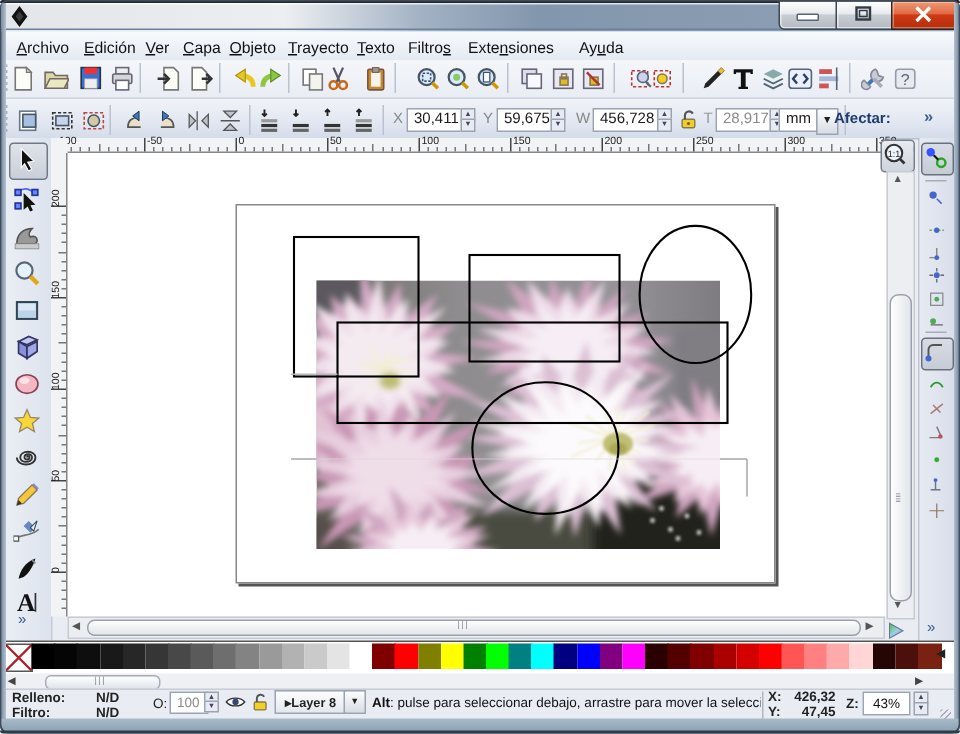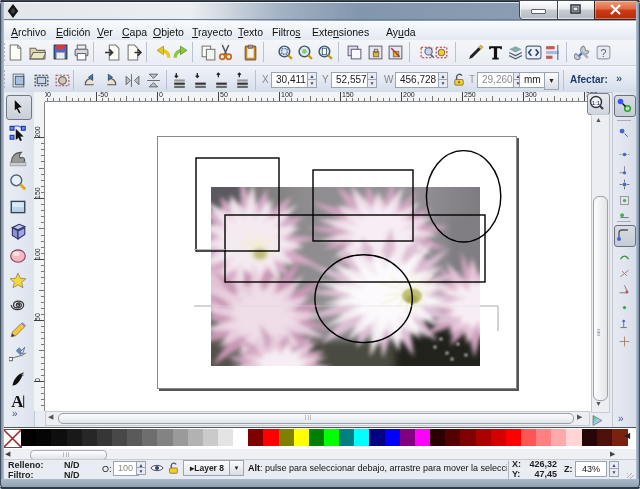--- a/index.html
+++ b/index.html
@@ -220,46 +220,46 @@
         <path d="M5 5V1M3.5 2.5L5 1l1.5 1.5" stroke="#222" stroke-width="1.2" fill="none"></path>
       </svg></div>
     <div style="position:absolute;left:255px;top:70px;width:1px;height:20px;background:#b9c2d0;"></div>
     <div style="position:absolute;left:262px;top:74px;font-size:10px;color:#888;">X</div>
     <div style="position:absolute;left:271px;top:72px;width:33px;height:14px;background:#fff;border:1px solid #9aa4b2;font-size:10px;color:#1a1a1a;line-height:14px;padding-left:4px;">30,411</div>
     <div style="position:absolute;left:307px;top:72px;width:8px;height:15px;">
       <div style="position:absolute;left:0;top:0;width:8px;height:7px;background:#e8ecf2;border:1px solid #9aa4b2;font-size:5px;color:#446;text-align:center;line-height:6px;">▲</div>
       <div style="position:absolute;left:0;top:7px;width:8px;height:7px;background:#e8ecf2;border:1px solid #9aa4b2;font-size:5px;color:#446;text-align:center;line-height:6px;">▼</div>
     </div>
     <div style="position:absolute;left:322px;top:74px;font-size:10px;color:#888;">Y</div>
-    <div style="position:absolute;left:331px;top:72px;width:33px;height:14px;background:#fff;border:1px solid #9aa4b2;font-size:10px;color:#1a1a1a;line-height:14px;padding-left:4px;">52,557</div>
+    <div style="position:absolute;left:331px;top:72px;width:33px;height:14px;background:#fff;border:1px solid #9aa4b2;font-size:10px;color:#1a1a1a;line-height:14px;padding-left:4px;">59,675</div>
     <div style="position:absolute;left:367px;top:72px;width:8px;height:15px;">
       <div style="position:absolute;left:0;top:0;width:8px;height:7px;background:#e8ecf2;border:1px solid #9aa4b2;font-size:5px;color:#446;text-align:center;line-height:6px;">▲</div>
       <div style="position:absolute;left:0;top:7px;width:8px;height:7px;background:#e8ecf2;border:1px solid #9aa4b2;font-size:5px;color:#446;text-align:center;line-height:6px;">▼</div>
     </div>
     <div style="position:absolute;left:384px;top:74px;font-size:10px;color:#888;">W</div>
     <div style="position:absolute;left:395px;top:72px;width:40px;height:14px;background:#fff;border:1px solid #9aa4b2;font-size:10px;color:#1a1a1a;line-height:14px;padding-left:4px;">456,728</div>
     <div style="position:absolute;left:438px;top:72px;width:8px;height:15px;">
       <div style="position:absolute;left:0;top:0;width:8px;height:7px;background:#e8ecf2;border:1px solid #9aa4b2;font-size:5px;color:#446;text-align:center;line-height:6px;">▲</div>
       <div style="position:absolute;left:0;top:7px;width:8px;height:7px;background:#e8ecf2;border:1px solid #9aa4b2;font-size:5px;color:#446;text-align:center;line-height:6px;">▼</div>
     </div>
     <div style="position:absolute;left:451px;top:72px;width:15px;height:15px;"><svg width="15" height="15" viewBox="0 0 16 16">
         <rect x="4" y="8" width="9" height="6" rx="1" fill="#f0d020" stroke="#875"></rect>
         <path d="M6 8V5a3 3 0 015.6-1" fill="none" stroke="#555" stroke-width="1.5"></path>
         <circle cx="8.5" cy="11" r="1.1" fill="#754"></circle>
       </svg></div>
     <div style="position:absolute;left:469px;top:74px;font-size:10px;color:#999;">T</div>
-    <div style="position:absolute;left:477px;top:72px;width:33px;height:14px;background:#fff;border:1px solid #9aa4b2;font-size:10px;color:#8a8a8a;line-height:14px;padding-left:4px;">29,260</div>
+    <div style="position:absolute;left:477px;top:72px;width:33px;height:14px;background:#fff;border:1px solid #9aa4b2;font-size:10px;color:#8a8a8a;line-height:14px;padding-left:4px;">28,917</div>
     <div style="position:absolute;left:513px;top:72px;width:8px;height:15px;">
       <div style="position:absolute;left:0;top:0;width:8px;height:7px;background:#e8ecf2;border:1px solid #9aa4b2;font-size:5px;color:#446;text-align:center;line-height:6px;">▲</div>
       <div style="position:absolute;left:0;top:7px;width:8px;height:7px;background:#e8ecf2;border:1px solid #9aa4b2;font-size:5px;color:#446;text-align:center;line-height:6px;">▼</div>
     </div>
     <div style="position:absolute;left:519px;top:72px;width:21px;height:14px;background:#fff;border:1px solid #9aa4b2;font-size:10px;color:#1a1a1a;line-height:14px;padding-left:4px;">mm</div>
     <div style="position:absolute;left:544px;top:72px;width:13px;height:16px;background:linear-gradient(#fdfdfd,#d8dce4);border:1px solid #9aa4b2;color:#222;font-size:7px;text-align:center;line-height:16px;">▼</div>
     <div style="position:absolute;left:563px;top:70px;width:1px;height:20px;background:#b9c2d0;"></div>
-    <div style="position:absolute;left:570px;top:74px;font-size:10px;font-weight:bold;color:#1d3b6d;">Afectar:</div>
+    <div style="position:absolute;left:556px;top:74px;font-size:10px;font-weight:bold;color:#1d3b6d;">Afectar:</div>
     <div style="position:absolute;left:616px;top:72px;font-size:11px;font-weight:bold;color:#3a5a8c;">»</div>
     <div style="position:absolute;left:4px;top:92px;width:30px;height:337px;background:linear-gradient(90deg,#eaeef4,#dde3ee);border-right:1px solid #c4cad6;"></div>
     <div style="position:absolute;left:45px;top:101px;width:546px;height:310px;background:#fff;overflow:hidden;">
       <div style="position:absolute;left:112px;top:35px;width:358px;height:251px;background:#fff;border:1px solid #888;box-shadow:2px 2px 0 #555;"></div>
       <div style="position:absolute;left:166px;top:86px;width:269px;height:179px;">
         <svg width="269" height="179" viewBox="0 0 269 179" style="position:absolute;left:0;top:0">
           <defs>
             <filter id="b1" x="-40%" y="-40%" width="180%" height="180%">
               <feGaussianBlur stdDeviation="1"></feGaussianBlur>
             </filter>

